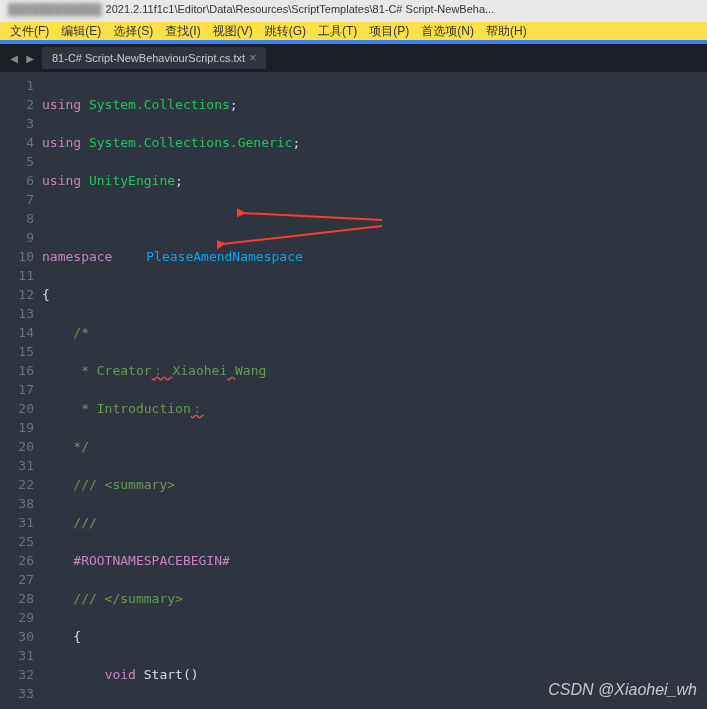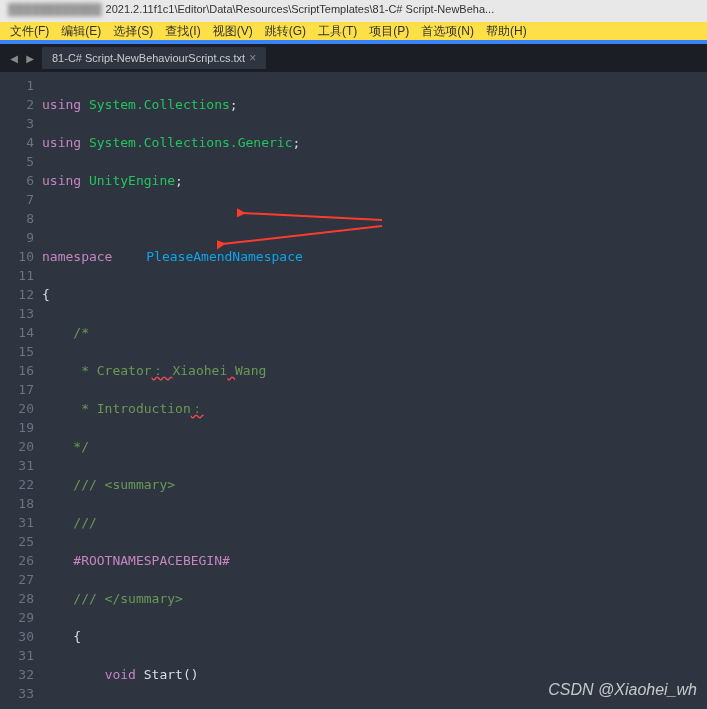--- a/index.html
+++ b/index.html
@@ -76,21 +76,21 @@
       <div>13</div>
       <div>14</div>
       <div>15</div>
       <div>16</div>
       <div>17</div>
       <div>20</div>
       <div>19</div>
       <div>20</div>
       <div>31</div>
       <div>22</div>
-      <div>18</div>
+      <div>38</div>
       <div>31</div>
       <div>25</div>
       <div>26</div>
       <div>27</div>
       <div>28</div>
       <div>29</div>
       <div>30</div>
       <div>31</div>
       <div>32</div>
       <div>33</div>

